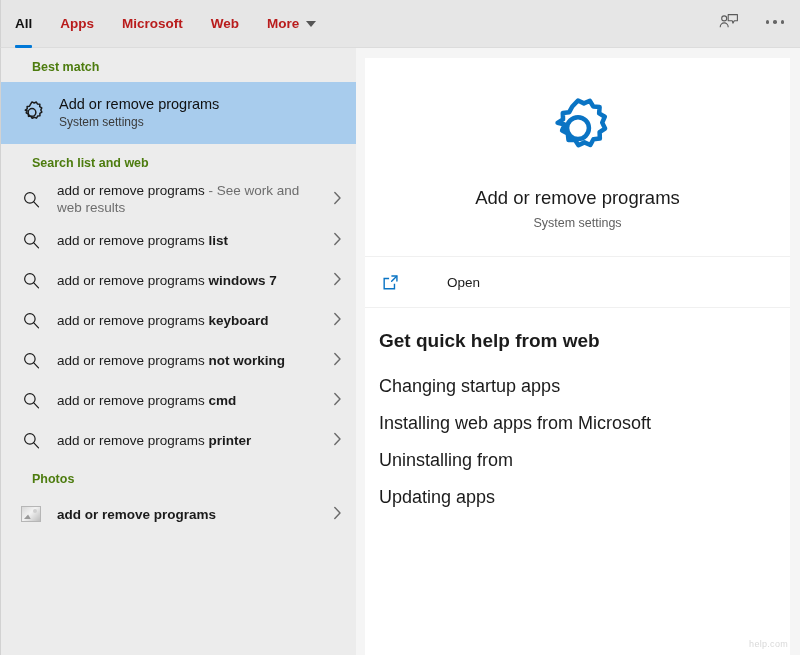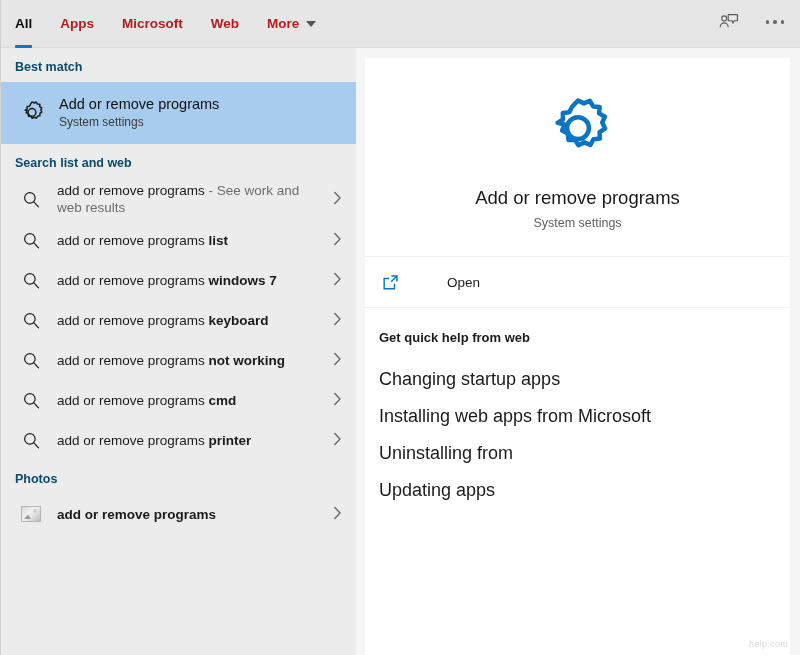--- a/index.html
+++ b/index.html
@@ -78,22 +78,23 @@
     width: 356px;
     flex: 0 0 356px;
     background: #ececec;
     border-left: 1px solid #d2d2d2;
     position: relative;
     overflow: hidden;
   }
   .section-head {
     font-size: 12.5px;
     font-weight: bold;
-    color: #0c4a6e;
+    color: #4d7c0f;
     padding: 12px 0 8px 14px;
+    margin-left: 17px;
   }
   .row {
     position: relative;
     display: flex;
     align-items: center;
     min-height: 40px;
     padding: 4px 34px 4px 14px;
     cursor: default;
   }
   .row .ico {
@@ -172,21 +173,21 @@
   .action {
     display: flex; align-items: center;
     padding: 14px 0 14px 14px;
     border-bottom: 1px solid #f0f0f0;
     cursor: default;
     gap: 32px;
   }
   .action .ico { width: 22px; height: 22px; margin-right: 14px; display: flex; align-items: center; justify-content: center; }
   .action .lbl { font-size: 13.5px; color: #1b1b1b; }
   .help { padding: 22px 0 0 14px; }
-  .help h2 { font-size: 13px; font-weight: bold; color: #1b1b1b; margin-bottom: 16px; }
+  .help h2 { font-size: 19px; font-weight: bold; color: #1b1b1b; margin-bottom: 16px; }
   .help a {
     display: block;
     font-size: 18px;
     color: #1b1b1b;
     text-decoration: none;
     padding: 8px 0;
     cursor: default;
   }
   .watermark {
     position: absolute;

